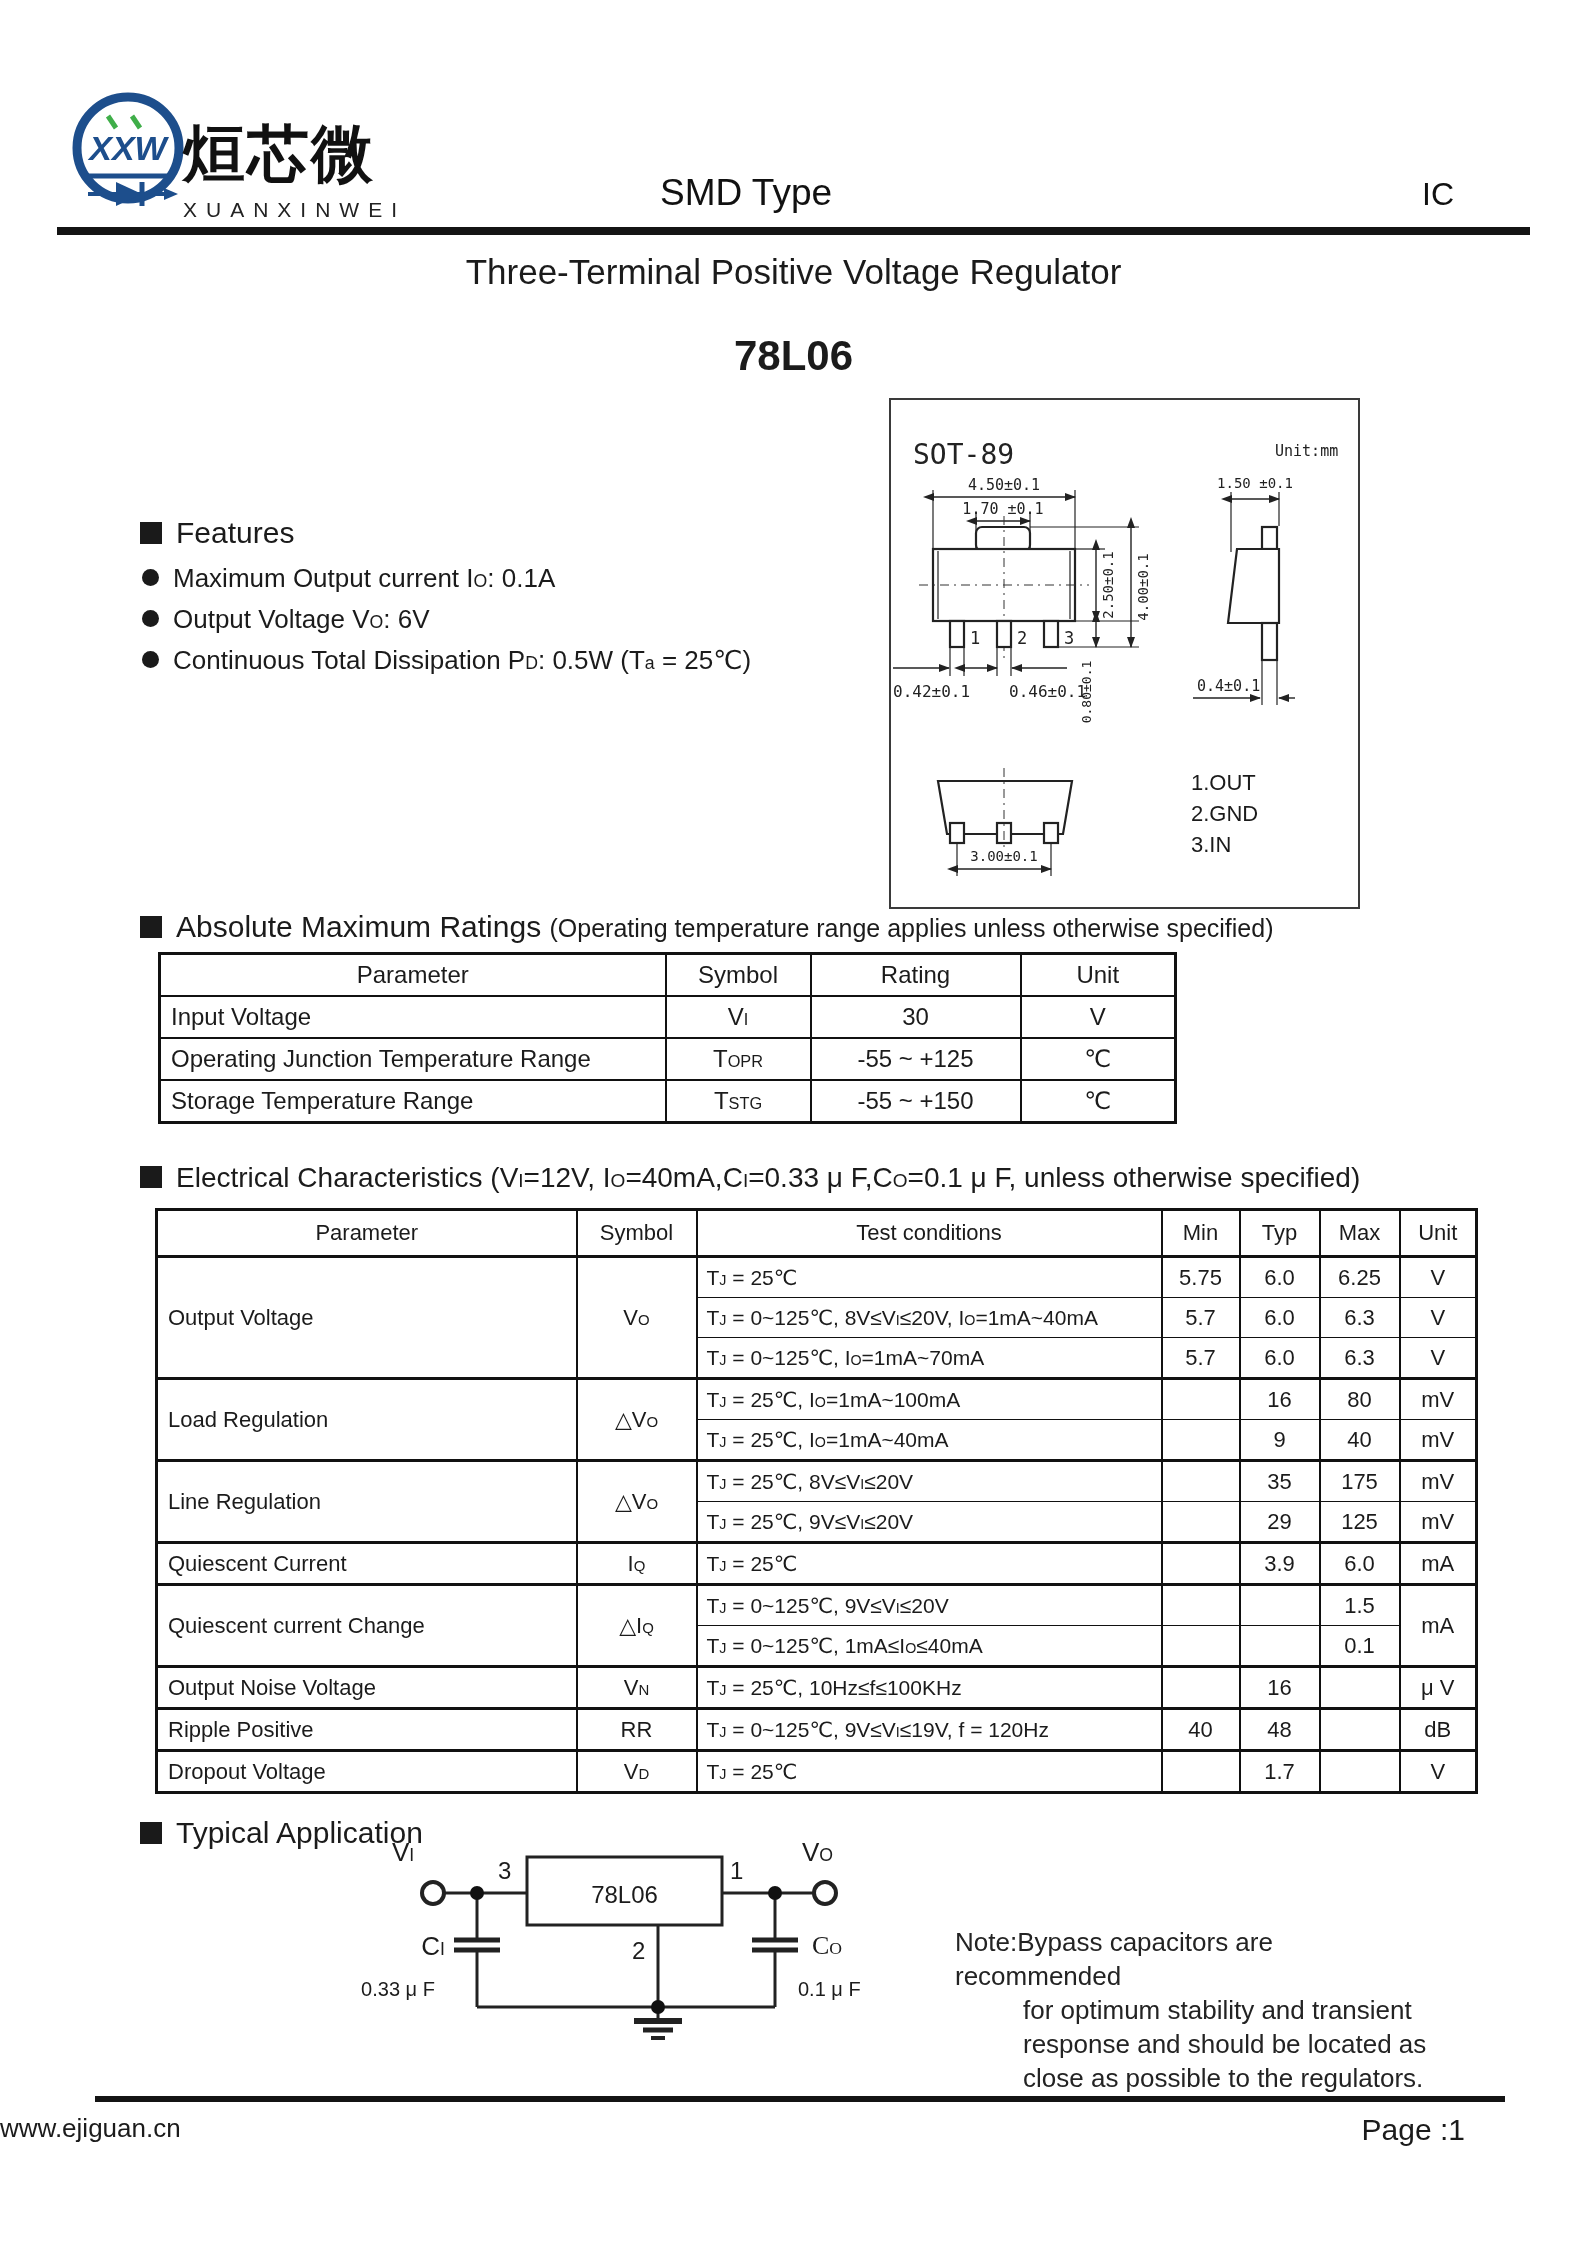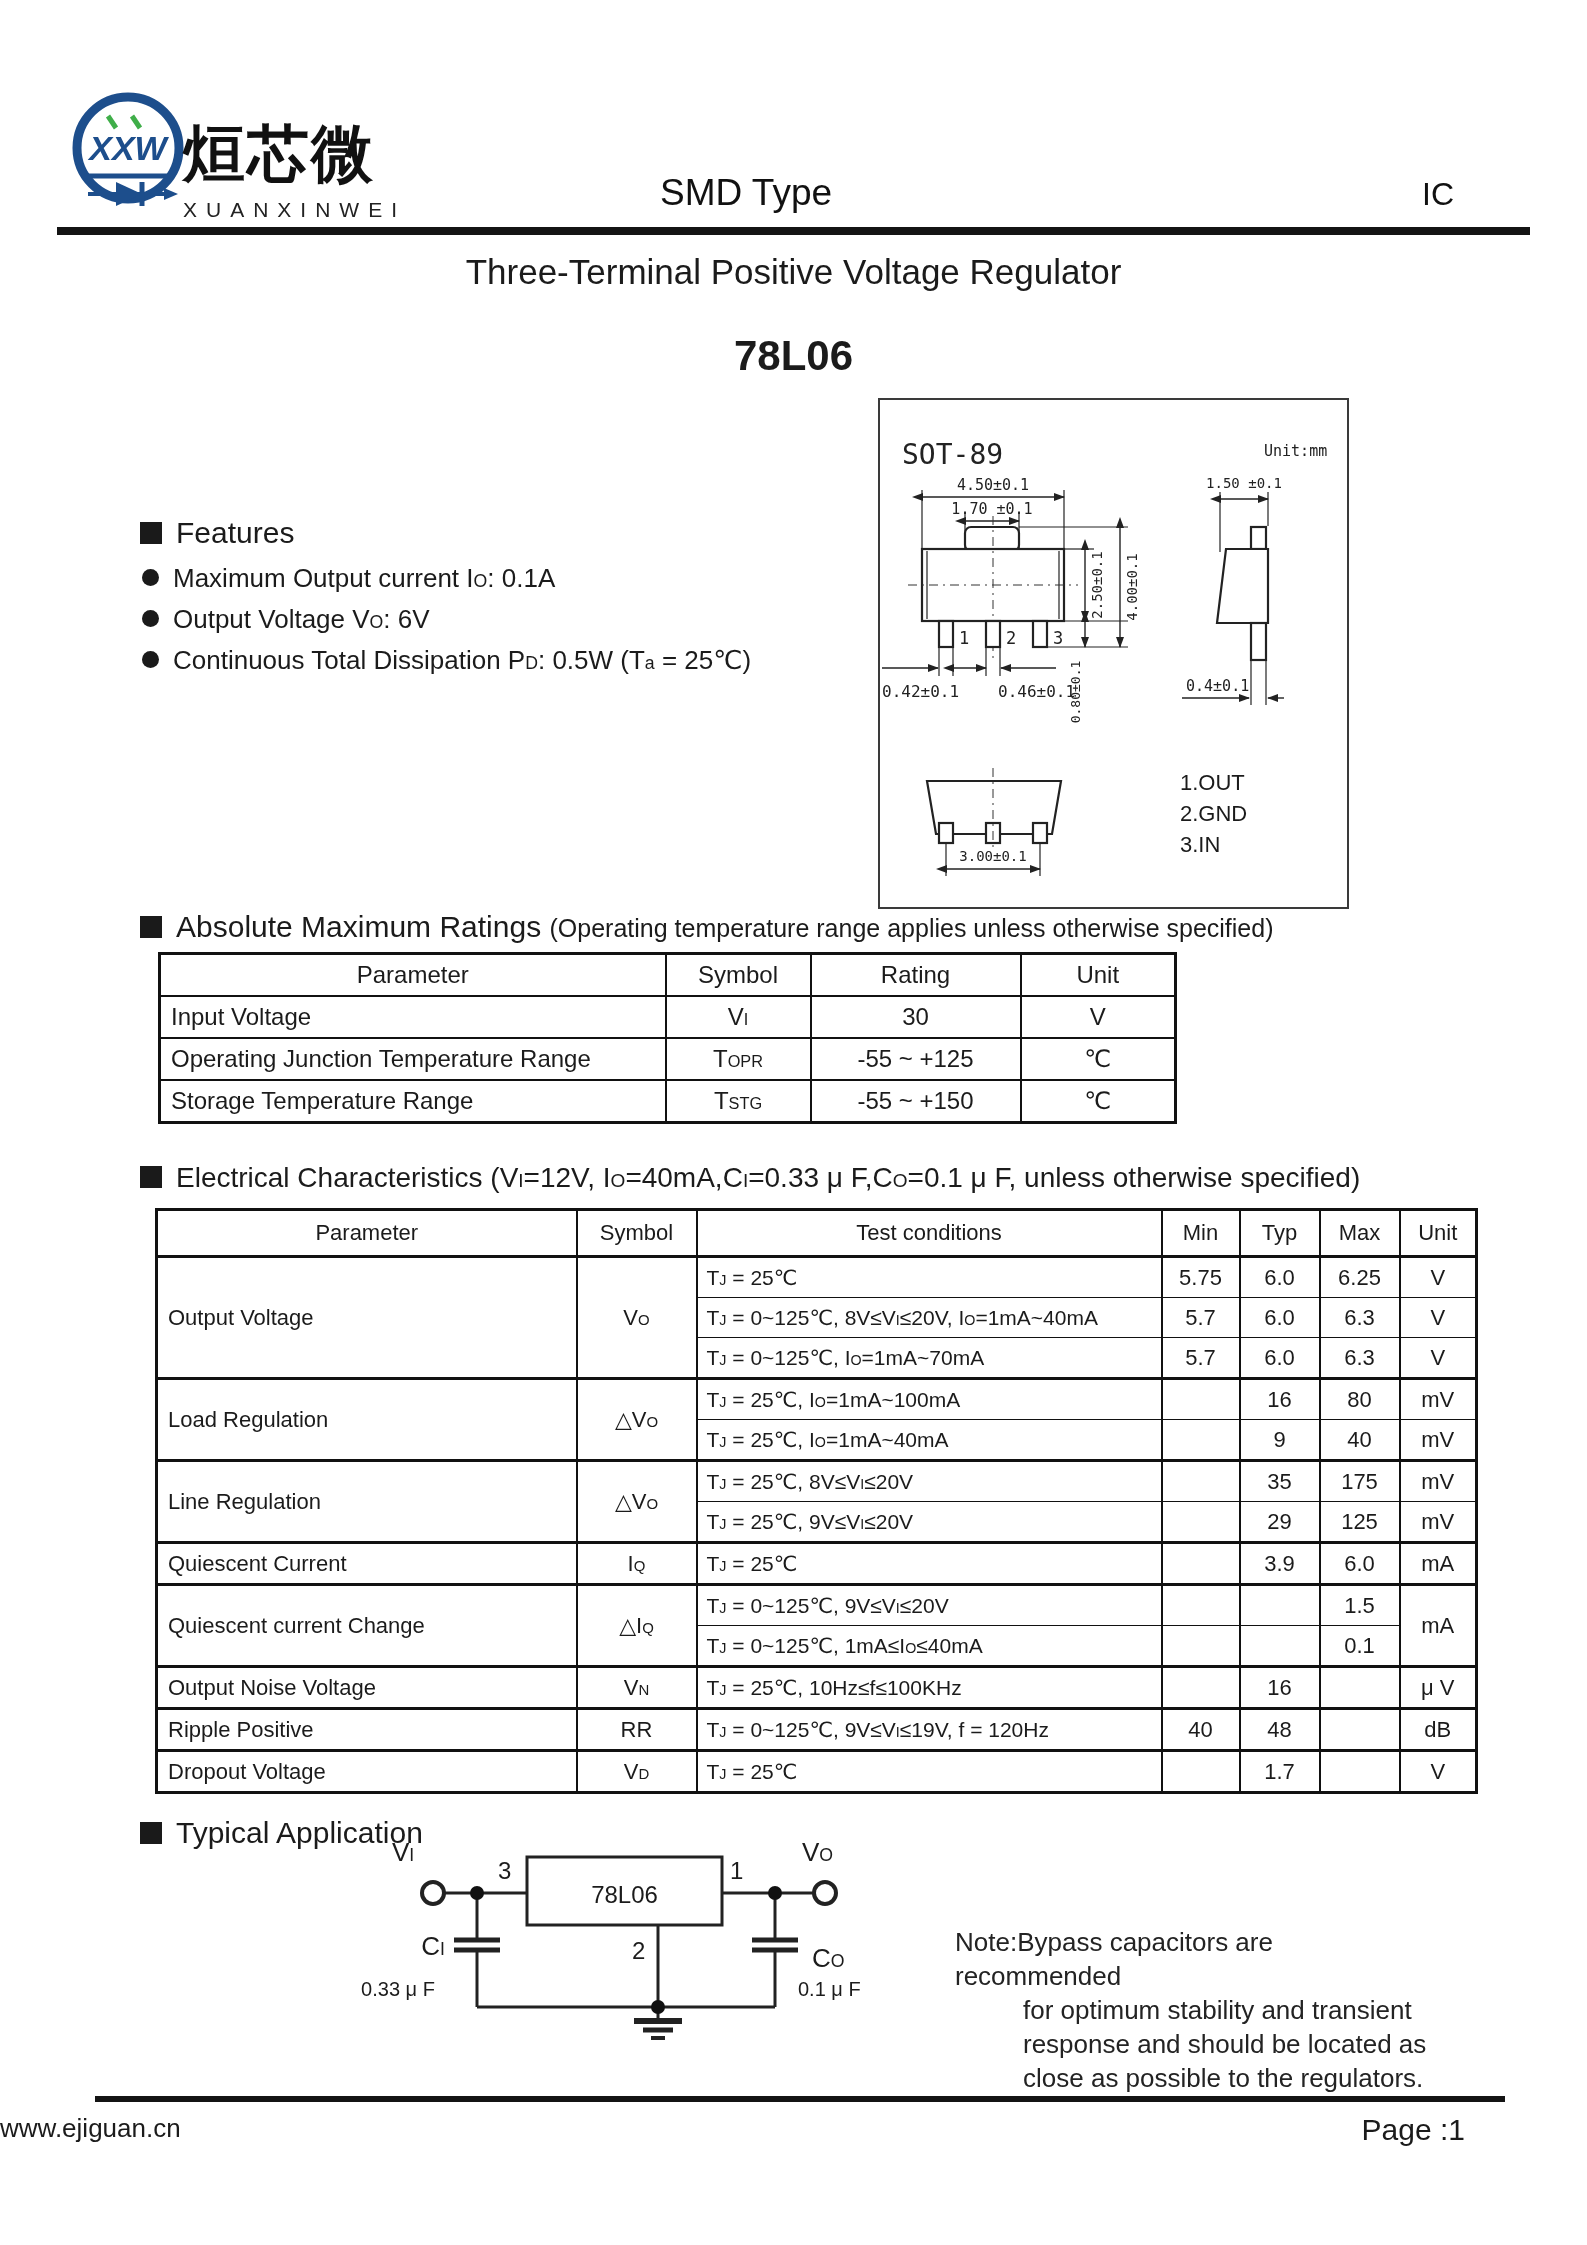--- a/index.html
+++ b/index.html
@@ -17,21 +17,21 @@
   .category{font-size:32px;color:#111;}
   .title-main{left:0;right:0;top:252px;text-align:center;font-size:35px;font-weight:normal;}
   .part-no{left:0;right:0;top:332px;text-align:center;font-size:42px;font-weight:bold;}
   
   .sect{font-size:30px;color:#1b1b1b;white-space:nowrap;}
   .sect .note{font-size:25px;}
   .sqmark{display:inline-block;width:22px;height:22px;background:#1a1a1a;margin-right:14px;vertical-align:-1px;}
   .dot{display:inline-block;width:17px;height:17px;border-radius:50%;background:#1a1a1a;margin-right:14px;vertical-align:1px;}
   .feat-item{font-size:26px;white-space:nowrap;}
   
-  .pkgbox{border:2px solid #3a3a3a;background:#fff;}
+  .pkgbox{border:2px solid #3a3a3a;background:#fff;margin-left:11px;}
   .pkg text{font-family:"DejaVu Sans Mono","Liberation Mono",monospace;fill:#222;}
   .pkg .pf{font-family:"Liberation Sans","DejaVu Sans",sans-serif;font-size:22px;fill:#1b1b1b;}
   .pkg .dim{stroke:#222;stroke-width:1.4;fill:none;}
   .pkg .shape{stroke:#222;stroke-width:2.2;fill:#fff;}
   .pkg .thin{stroke:#222;stroke-width:1.2;fill:none;}
   .pkg .cl{stroke:#333;stroke-width:1;stroke-dasharray:9 5 2 5;fill:none;}
   
   table.amr{position:absolute;left:158px;top:952px;width:1016px;border-collapse:collapse;table-layout:fixed;
     border:3px solid #111;font-size:24px;}
   table.amr th,table.amr td{border:2px solid #111;height:40px;font-weight:normal;text-align:center;padding:0 6px;}
@@ -401,21 +401,21 @@
       <circle cx="338" cy="172" r="7" fill="#111"></circle>
     </svg>
     <div class="ckt-lbl" style="left:72px;top:2px;"><span>V</span><span class="sm">I</span></div>
     <div class="ckt-lbl" style="left:482px;top:2px;"><span>V</span><span class="sm">O</span></div>
     <div class="ckt-pin" style="left:178px;top:22px;">3</div>
     <div class="ckt-pin" style="left:410px;top:22px;">1</div>
     <div class="ckt-pin" style="left:312px;top:102px;">2</div>
     <div class="abs" style="left:207px;top:46px;width:195px;text-align:center;font-size:24px;">78L06</div>
     <div class="ckt-lbl" style="left:55px;width:70px;top:96px;text-align:right;"><span>C</span><span class="sm">I</span></div>
     <div class="ckt-val" style="left:28px;width:100px;top:143px;text-align:center;">0.33 μ F</div>
-    <div class="ckt-lbl" style="left:492px;top:108px;"><span>C</span><span class="sm">O</span></div>
+    <div class="ckt-lbl" style="left:492px;top:96px;font-family:Liberation Serif, serif;"><span>C</span><span class="sm">O</span></div>
     <div class="ckt-val" style="left:478px;top:143px;">0.1 μ F</div>
   </div>
 
   <div class="abs note-block" style="left:955px;top:1925px;width:480px;">
     <div>Note:Bypass capacitors are recommended</div>
     <div class="cont">for optimum stability and transient</div>
     <div class="cont">response and should be located as</div>
     <div class="cont">close as possible to the regulators.</div>
   </div>
 

